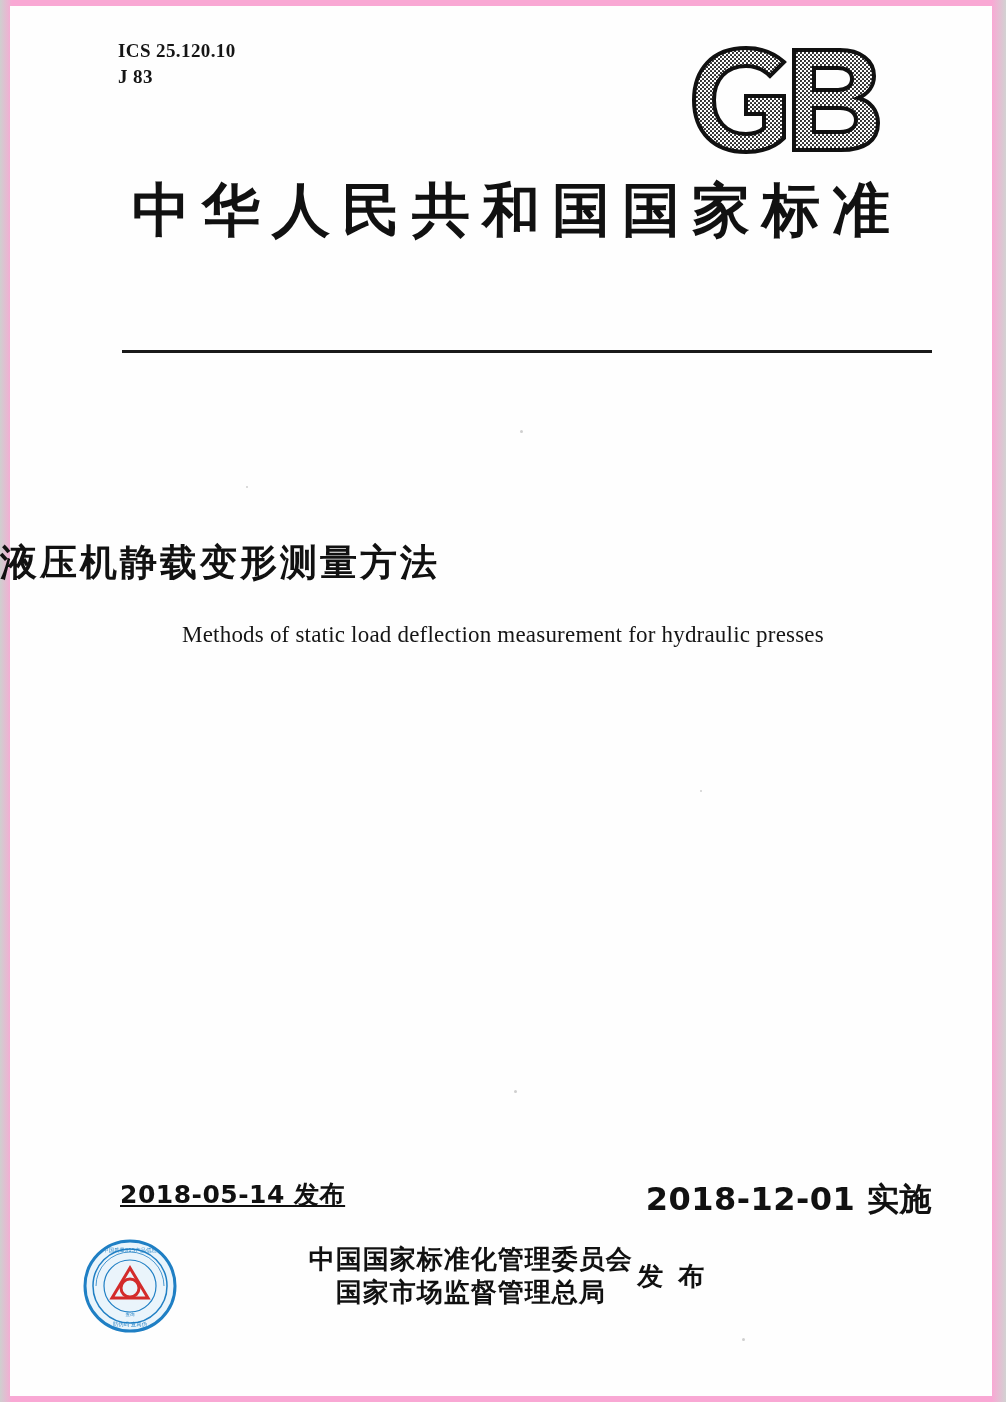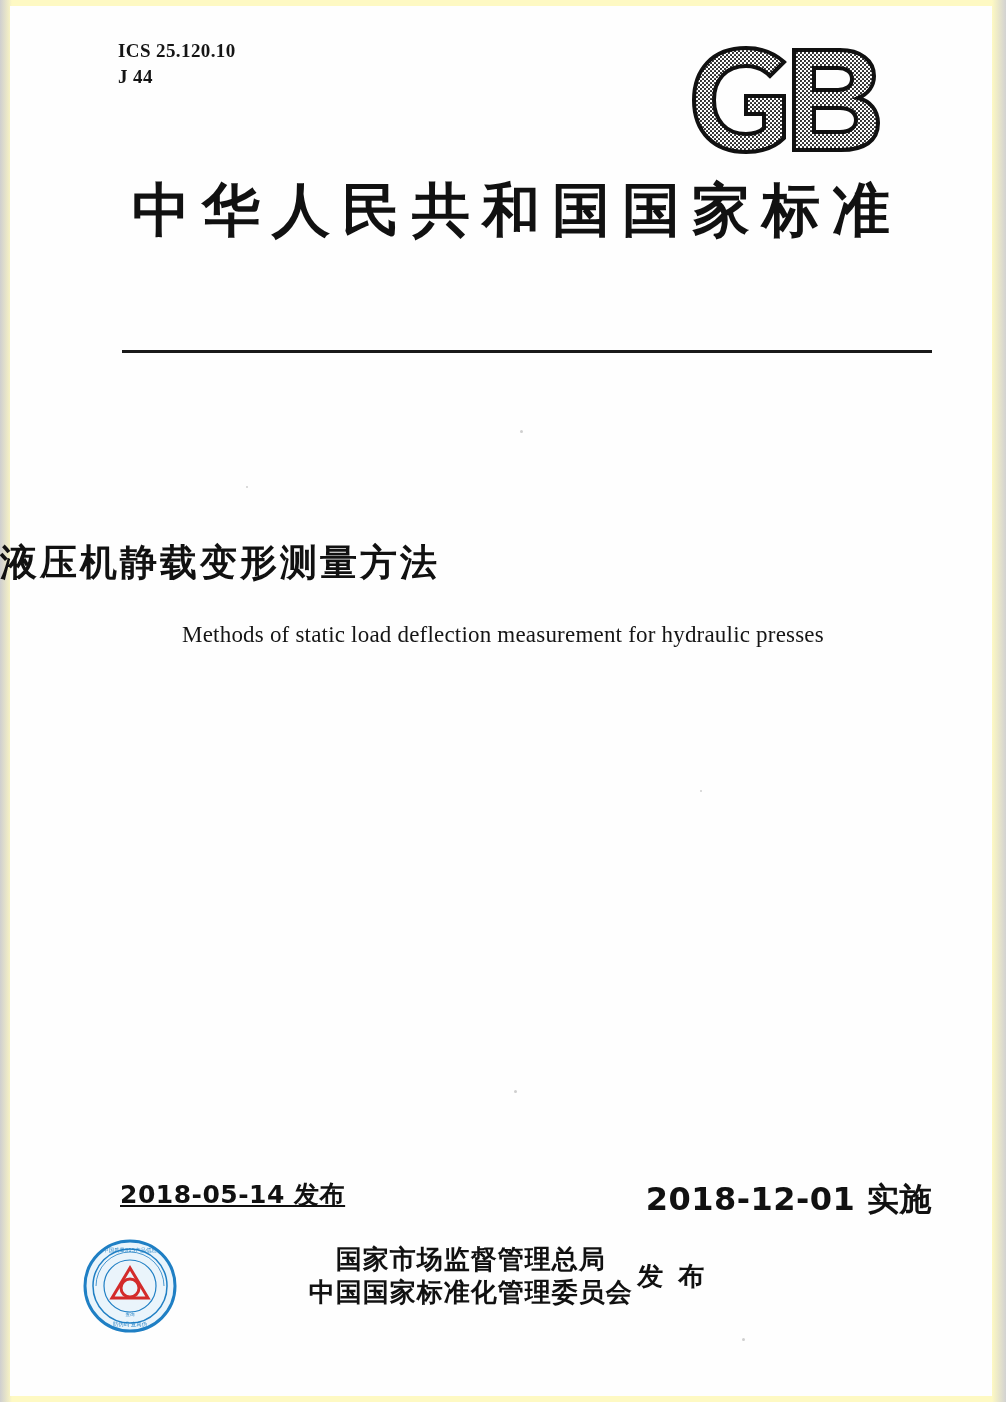--- a/index.html
+++ b/index.html
@@ -7,21 +7,21 @@
     padding: 0;
     background: #d8d8d8;
   }
   body {
     font-family: "Liberation Sans", sans-serif;
   }
   .page {
     position: relative;
     width: 1006px;
     height: 1402px;
-    background: #fef9c3;
+    background: #f9a8d4;
     overflow: hidden;
     box-sizing: border-box;
   }
   
   .page:before {
     content: "";
     position: absolute;
     left: 0; top: 0;
     width: 12px; height: 100%;
     background: linear-gradient(to right, #cfcfcf, rgba(255,255,255,0));
@@ -200,21 +200,21 @@
   <div class="paper"></div>
 
   <div class="speck" style="left:520px;top:430px;width:3px;height:3px;"></div>
   <div class="speck" style="left:246px;top:486px;width:2px;height:2px;"></div>
   <div class="speck" style="left:514px;top:1090px;width:3px;height:3px;"></div>
   <div class="speck" style="left:742px;top:1338px;width:3px;height:3px;"></div>
   <div class="speck" style="left:700px;top:790px;width:2px;height:2px;"></div>
 
   <div class="ics-block">
     <div class="ics-line">ICS 25.120.10</div>
-    <div class="ics-line">J 44</div>
+    <div class="ics-line">J 83</div>
   </div>
 
   <div class="gb-logo">
     <svg viewBox="0 0 210 112" width="210" height="112" aria-hidden="true">
       <defs>
         <pattern id="hatch" width="4" height="4" patternUnits="userSpaceOnUse">
           <rect width="4" height="4" fill="#ffffff"></rect>
           <circle cx="1" cy="1" r="1.05" fill="#1b1b1b"></circle>
           <circle cx="3" cy="3" r="1.05" fill="#1b1b1b"></circle>
         </pattern>
@@ -252,18 +252,18 @@
       <circle cx="48" cy="50" r="9" fill="none" stroke="#d32b2b" stroke-width="3"></circle>
       <path d="M14 48 A34 34 0 0 1 82 48" fill="none" stroke="#1f7fc4" stroke-width="0.8"></path>
       <text x="48" y="14" font-size="5.4" fill="#1f7fc4" text-anchor="middle" font-family="DejaVu Sans, sans-serif">中国质量315产品信息</text>
       <text x="48" y="88" font-size="5.4" fill="#1f7fc4" text-anchor="middle" font-family="DejaVu Sans, sans-serif">防伪码 查真伪</text>
       <text x="48" y="78" font-size="4.6" fill="#1f7fc4" text-anchor="middle" font-family="DejaVu Sans, sans-serif">查询</text>
     </svg>
   </div>
 
   <div class="publisher">
     <span class="publisher-lines">
+      <span style="display:block">中国国家标准化管理委员会</span>
       <span style="display:block">国家市场监督管理总局</span>
-      <span style="display:block">中国国家标准化管理委员会</span>
     </span>
     <span class="publisher-verb">发 布</span>
   </div>
 </div>
 
 </body></html>

